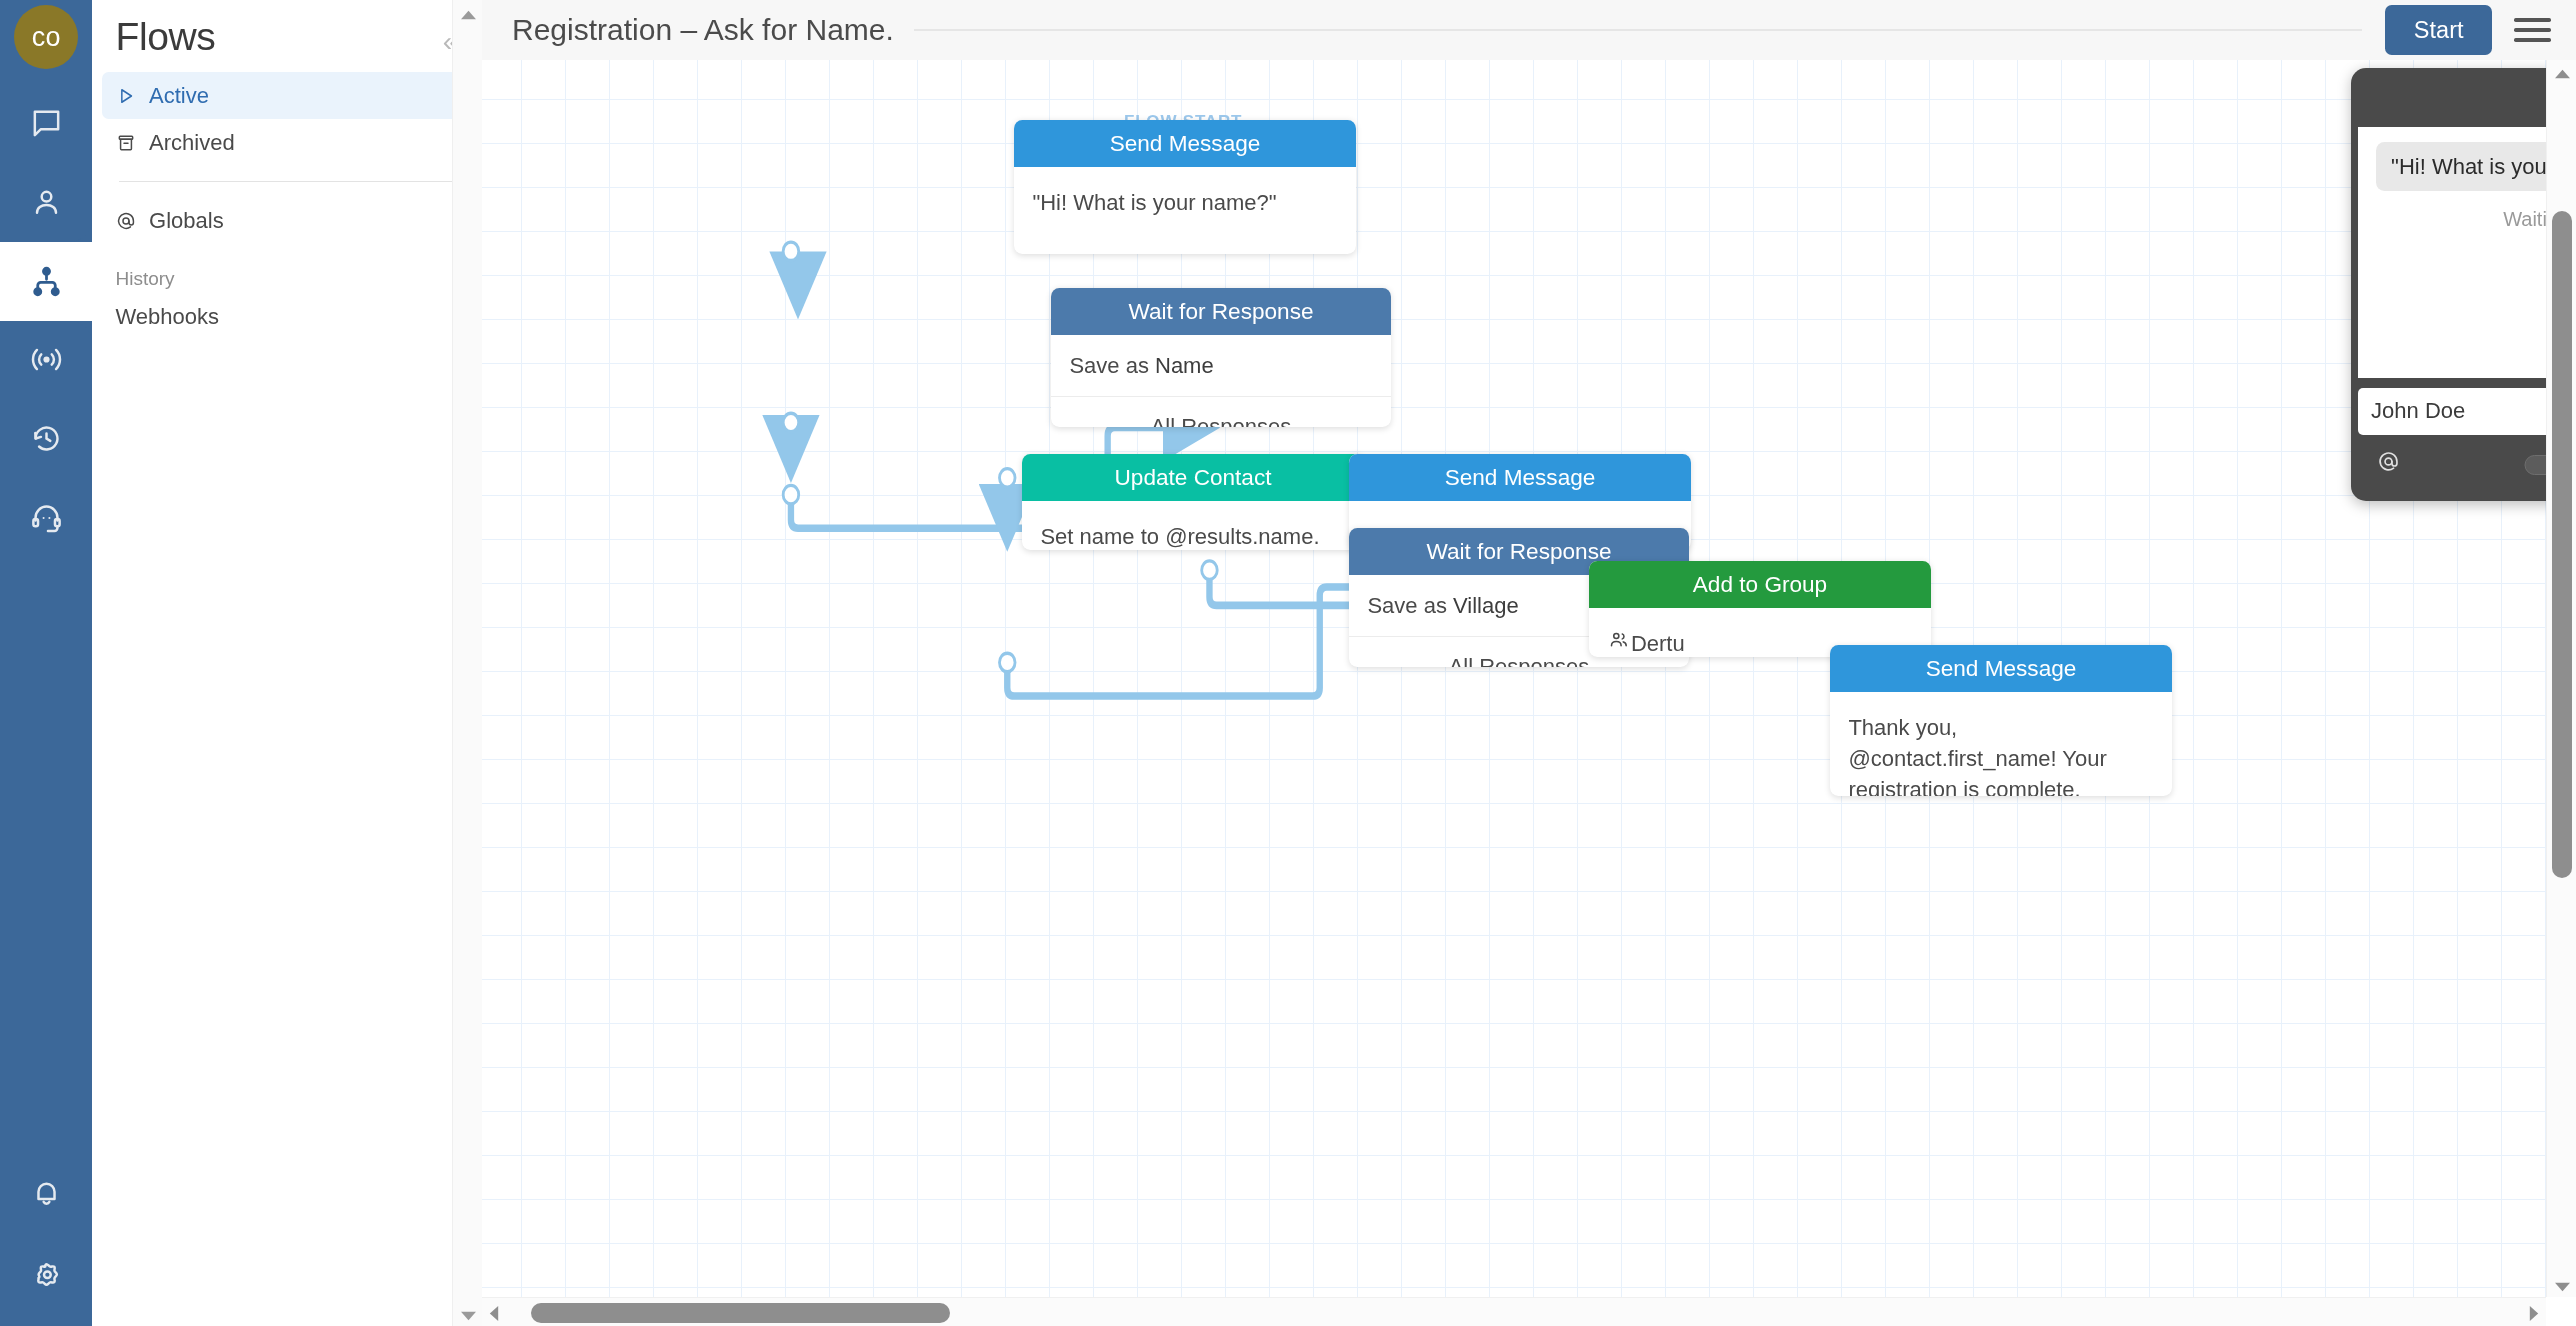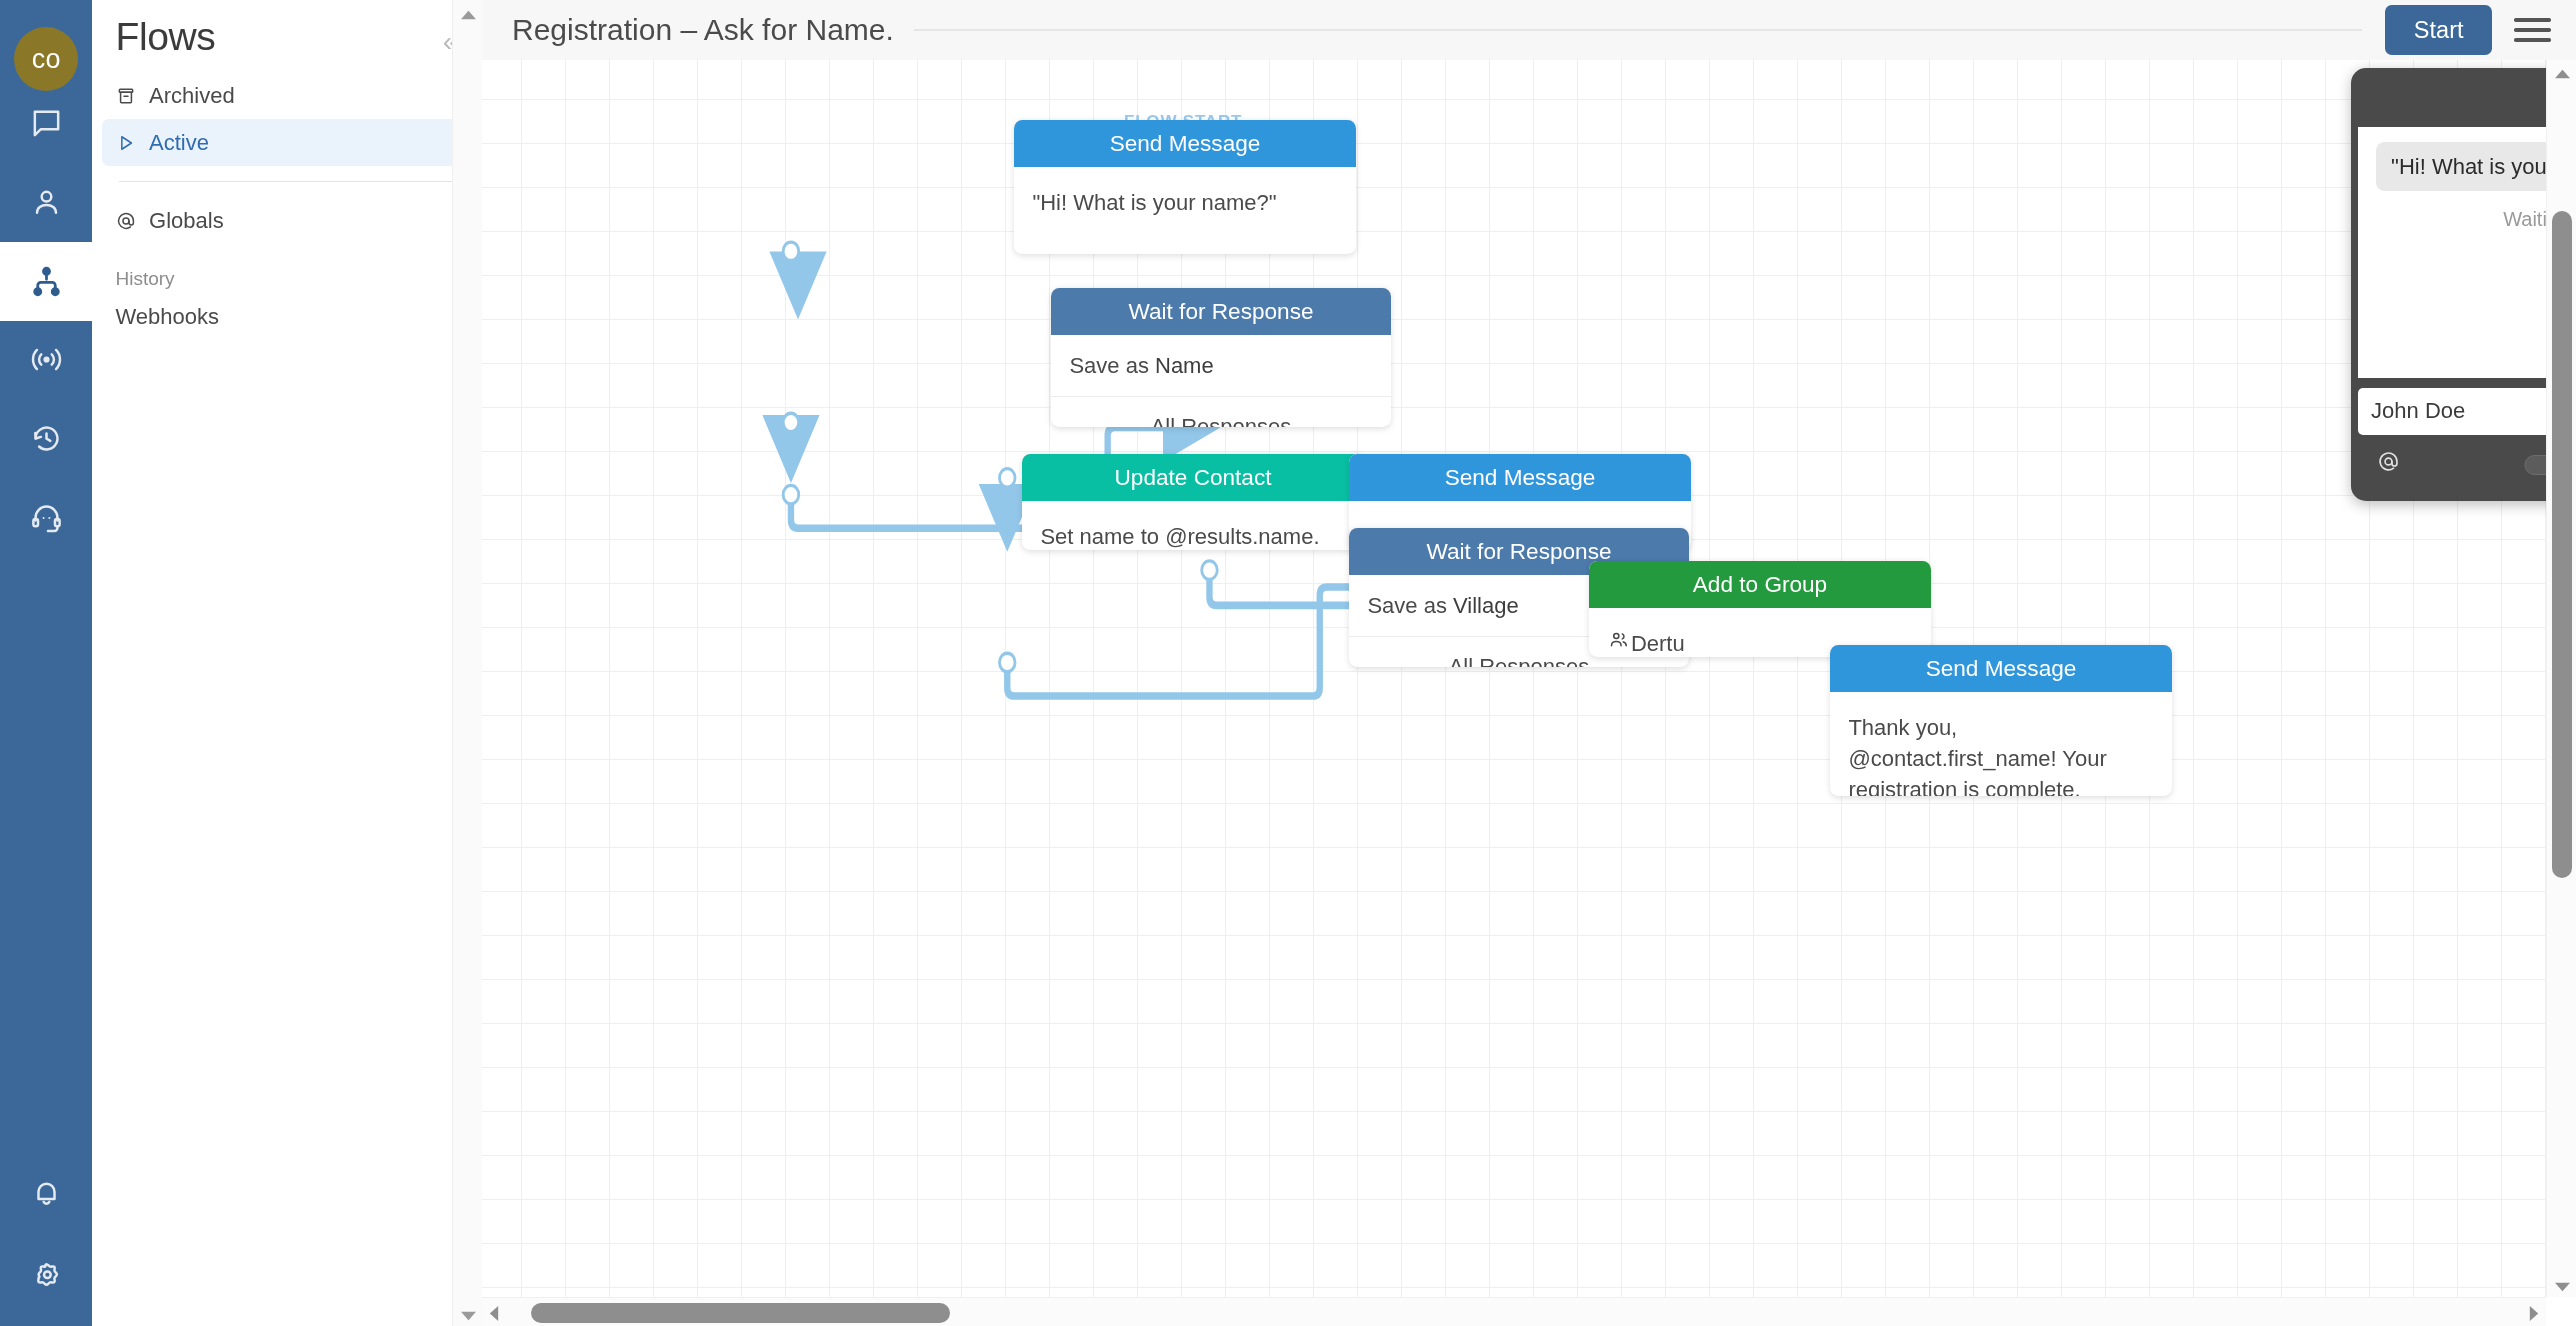--- a/index.html
+++ b/index.html
@@ -12,21 +12,21 @@
   .app { position: relative; width: 2576px; height: 1327px; display: flex; }
 
   
   .rail {
     width: 92px; height: 1327px;
     background: #3c6899;
     position: relative;
     flex: 0 0 92px;
   }
   .rail-avatar {
-    position: absolute; left: 14.3px; top: 27px;
+    position: absolute; left: 14.3px; top: 5px;
     width: 64px; height: 64px; border-radius: 50%;
     background: #8a7828;
     color: #ffffff; font-size: 27px;
     display: flex; align-items: center; justify-content: center;
     letter-spacing: 0.4px;
   }
   .rail-btn {
     position: absolute; left: 0; width: 92px; height: 79px;
     display: flex; align-items: center; justify-content: center;
   }
@@ -269,37 +269,37 @@
     </div>
   </div>
 
   <div class="flows-panel">
     <div class="flows-head">
       <div class="flows-title">Flows</div>
       <div class="collapse-btn">«</div>
     </div>
 
     <div class="nav-list">
+      <div class="nav-item selected">
+        <span class="nv-ic">
+          <svg width="20" height="20" viewBox="0 0 24 24" fill="none" stroke="#2f6cb0" stroke-width="1.8">
+            <path d="M7 4.5 18.5 12 7 19.5z" stroke-linejoin="round"></path>
+          </svg>
+        </span>
+        <span>Active</span>
+      </div>
       <div class="nav-item">
         <span class="nv-ic">
           <svg width="20" height="20" viewBox="0 0 24 24" fill="none" stroke="#4a4a4a" stroke-width="1.8">
             <rect x="4" y="4" width="16" height="3.6" rx="1"></rect>
             <path d="M5.5 7.6h13V19a1 1 0 0 1-1 1h-11a1 1 0 0 1-1-1z"></path>
             <path d="M9.6 12.2h4.8" stroke-linecap="round"></path>
           </svg>
         </span>
         <span>Archived</span>
-      </div>
-      <div class="nav-item selected">
-        <span class="nv-ic">
-          <svg width="20" height="20" viewBox="0 0 24 24" fill="none" stroke="#2f6cb0" stroke-width="1.8">
-            <path d="M7 4.5 18.5 12 7 19.5z" stroke-linejoin="round"></path>
-          </svg>
-        </span>
-        <span>Active</span>
       </div>
     </div>
 
     <div class="nav-sep"></div>
 
     <div class="nav-list">
       <div class="nav-item">
         <span class="nv-ic">
           <svg width="22" height="22" viewBox="0 0 24 24" fill="none" stroke="#4a4a4a" stroke-width="1.6">
             <circle cx="12" cy="12" r="3.3"></circle>

